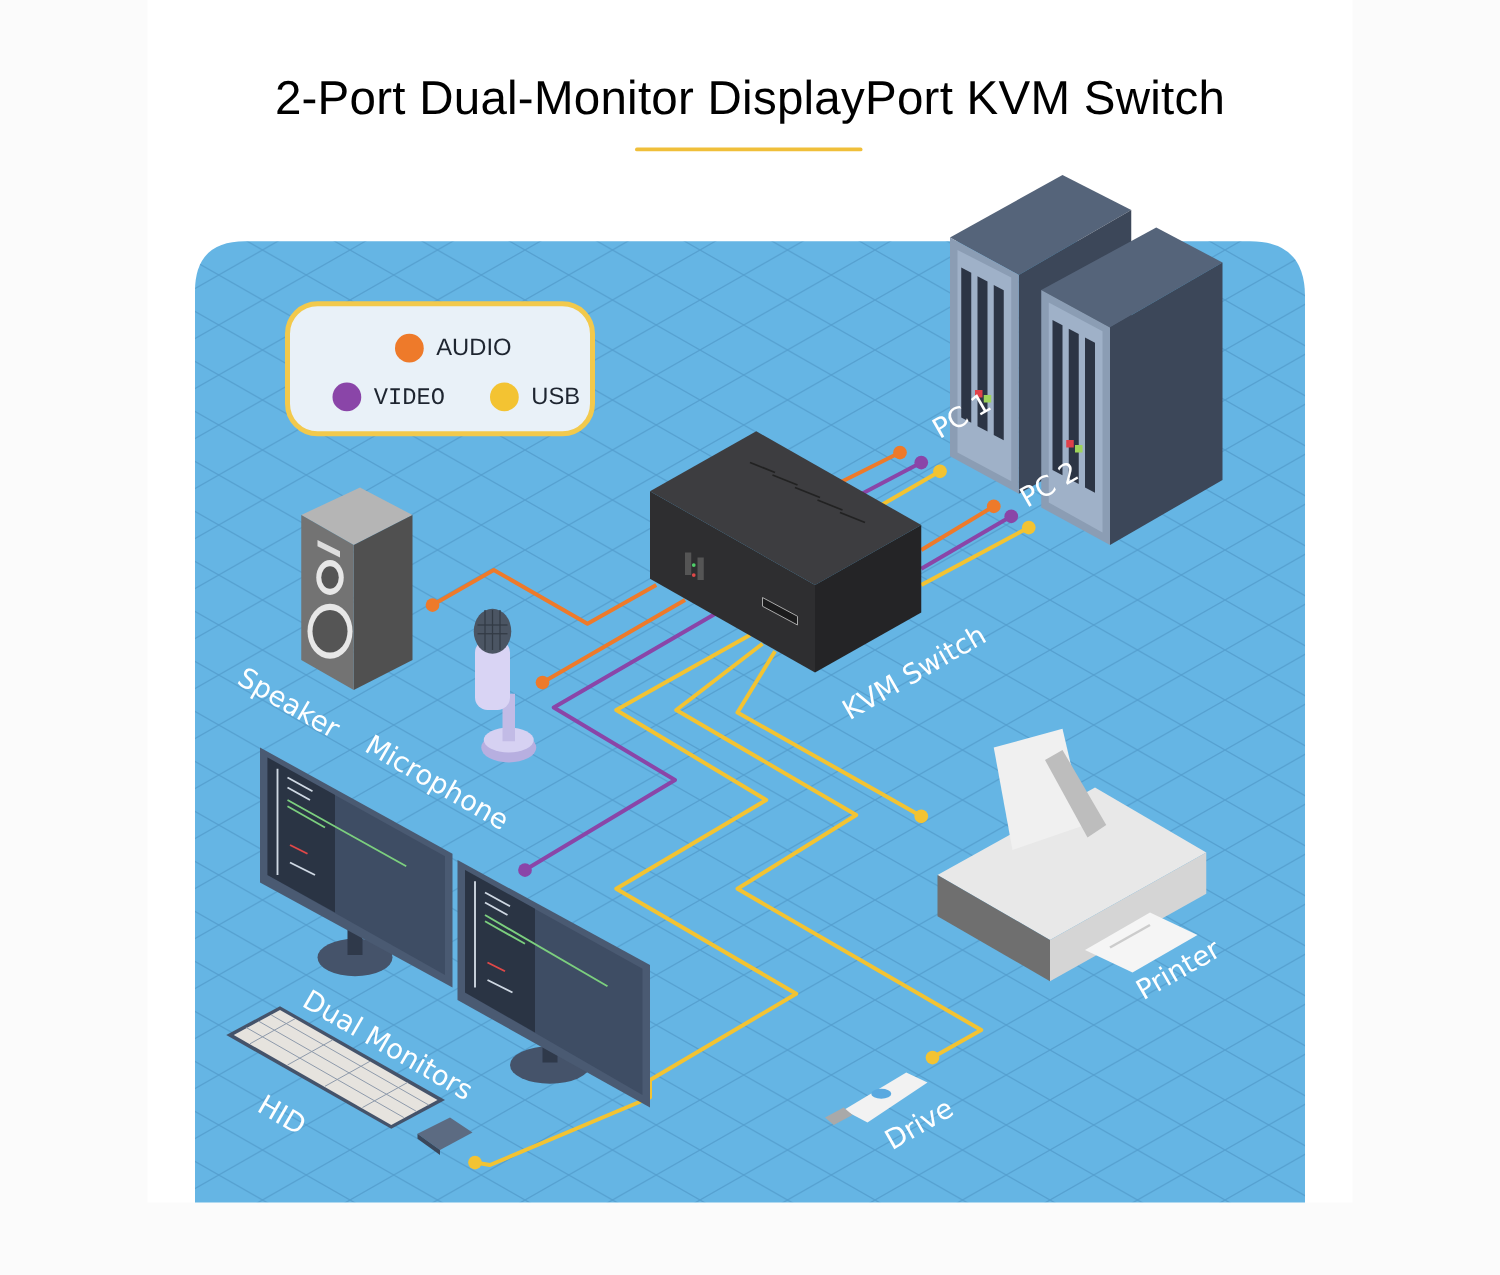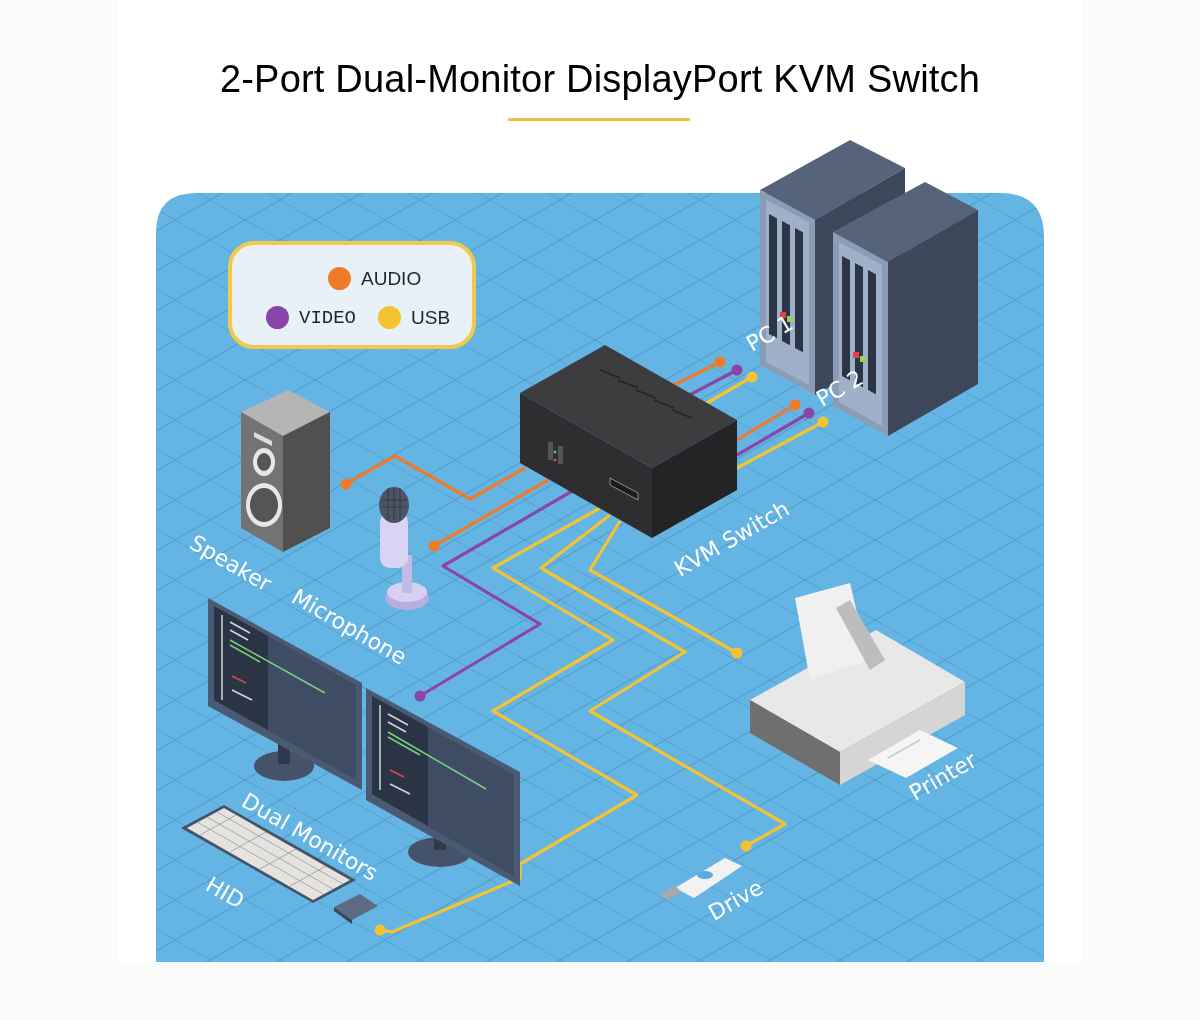--- a/index.html
+++ b/index.html
@@ -202,29 +202,29 @@
   </g>
 
   <g>
     <polygon points="675,888 725,858 742,866 694,898" fill="#f2f2f2"></polygon>
     <polygon points="660,894 675,886 682,892 667,900" fill="#a9a9a9"></polygon>
     <ellipse cx="705" cy="875" rx="8" ry="4" fill="#5aa9e0"></ellipse>
   </g>
 </svg>
 
 <div class="legend">
-  <div class="legend-item" style="left:96px; top:22px;">
+  <div class="legend-item" style="left:84px; top:22px;">
     <span class="legend-dot" style="background:#ee7a2a;"></span>
     <span>AUDIO</span>
   </div>
   <div class="legend-item" style="left:34px; top:61px;font-family:Liberation Mono, monospace;">
     <span class="legend-dot" style="background:#8a45a8;"></span>
     <span>VIDEO</span>
   </div>
-  <div class="legend-item" style="left:146px; top:61px;">
+  <div class="legend-item" style="left:160px; top:61px;">
     <span class="legend-dot" style="background:#f3c332;"></span>
     <span>USB</span>
   </div>
 </div>
 
 <div class="lbl" style="left:742px; top:335px; transform:rotate(-30deg);">PC 1</div>
 <div class="lbl" style="left:812px; top:390px; transform:rotate(-30deg);">PC 2</div>
 <div class="lbl" style="left:670px; top:560px; transform:rotate(-30deg);">KVM Switch</div>
 <div class="lbl" style="left:198px; top:530px; transform:rotate(30deg);">Speaker</div>
 <div class="lbl" style="left:300px; top:584px; transform:rotate(30deg);">Microphone</div>

